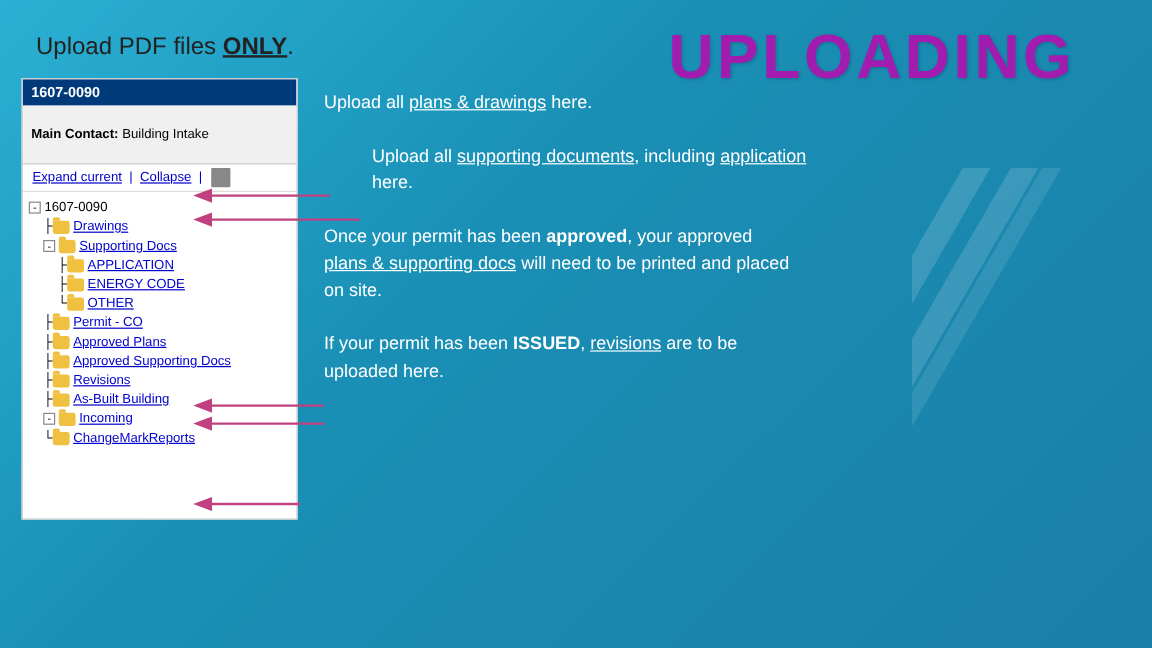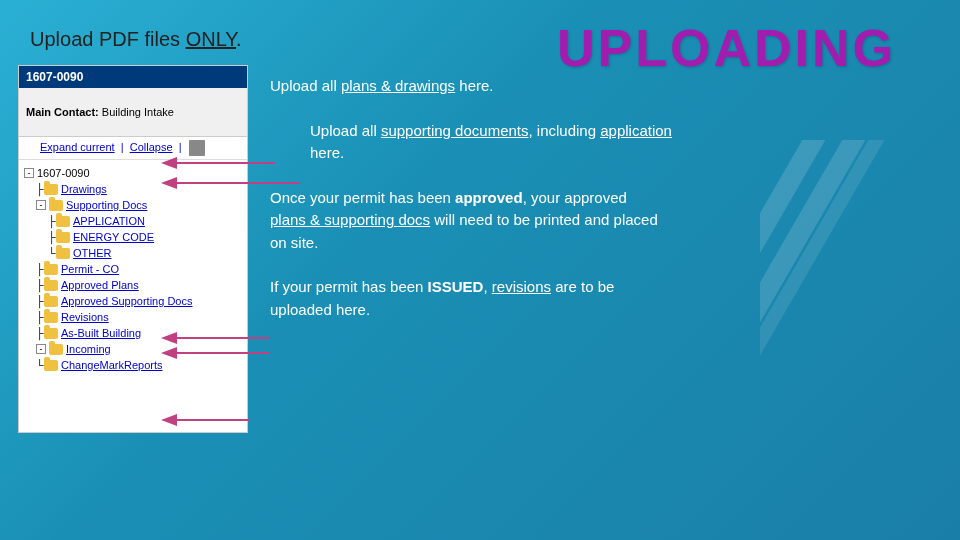--- a/index.html
+++ b/index.html
@@ -67,21 +67,21 @@
     .top-left-text {
       position: absolute;
       top: 28px;
       left: 30px;
       color: #222;
       font-size: 20px;
       font-weight: 400;
     }
     .top-left-text .underline {
       text-decoration: underline;
-      font-weight: normal;
+      font-weight: bold;
     }
 
     .uploading-title {
       position: absolute;
       top: 18px;
       right: 64px;
       color: #a21caf;
       font-size: 52px;
       font-weight: bold;
       letter-spacing: 3px;
@@ -114,21 +114,21 @@
       background: #f0f0f0;
       padding: 18px 7px;
       font-size: 11px;
       border-bottom: 1px solid #ccc;
     }
     .panel-subheader strong {
       font-weight: bold;
     }
 
     .panel-links {
-      padding: 3px 21px;
+      padding: 3px 8px;
       font-size: 11px;
       border-bottom: 1px solid #ddd;
       color: #0000cc;
     }
     .panel-links a {
       color: #0000cc;
       text-decoration: underline;
       cursor: pointer;
     }
     .panel-links .attachment-icon {

